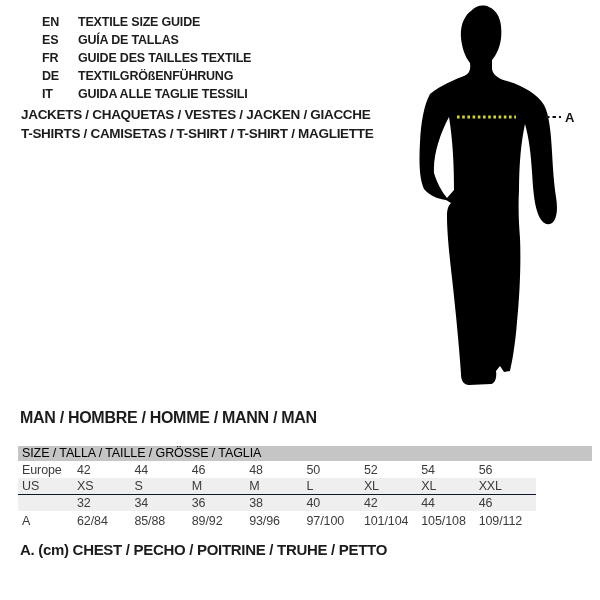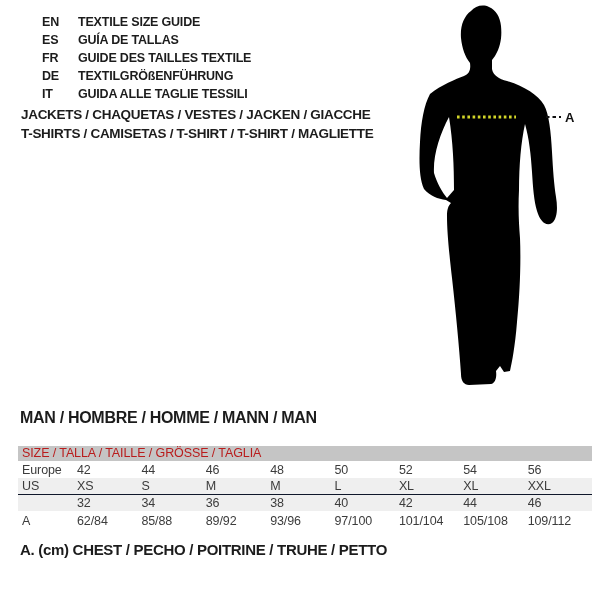--- a/index.html
+++ b/index.html
@@ -12,22 +12,22 @@
     font-size:12.5px;line-height:18px;letter-spacing:-0.2px;white-space:nowrap;margin-left:20px;}
   .lang-code{display:inline-block;width:36px;}
   .cat-block{position:absolute;top:106px;left:21px;font-weight:bold;
     font-size:13.5px;line-height:18.5px;letter-spacing:-0.3px;white-space:nowrap;}
   .figure-wrap{position:absolute;left:395px;top:0;width:205px;height:400px;}
   .section-title{position:absolute;top:409px;left:20px;font-weight:bold;
     font-size:16px;letter-spacing:-0.3px;white-space:nowrap;}
   .size-table{position:absolute;top:446px;left:18px;width:574px;
     font-size:12.5px;color:#3c3c3c;letter-spacing:-0.1px;}
   .thead{background:#c5c5c5;height:15px;line-height:15px;padding-left:4px;
-    color:#b91c1c;}
-  .size-table table{border-collapse:collapse;table-layout:fixed;width:574px;}
+    color:#000000;}
+  .size-table table{border-collapse:collapse;table-layout:fixed;width:518px;}
   .size-table td{text-align:left;padding:0;font-weight:normal;}
   .size-table td.lbl{text-align:left;padding-left:4px;}
   tr.r0 td{height:17px;}
   tr.r1 td,tr.r2 td{background:#efefef;height:16px;}
   tr.r1 td{border-bottom:1px solid #0f172a;}
   tr.r3 td{height:20px;}
   .footnote{position:absolute;top:541px;left:20px;font-weight:bold;
     font-size:15px;letter-spacing:-0.3px;white-space:nowrap;}
 </style>
 </head>

